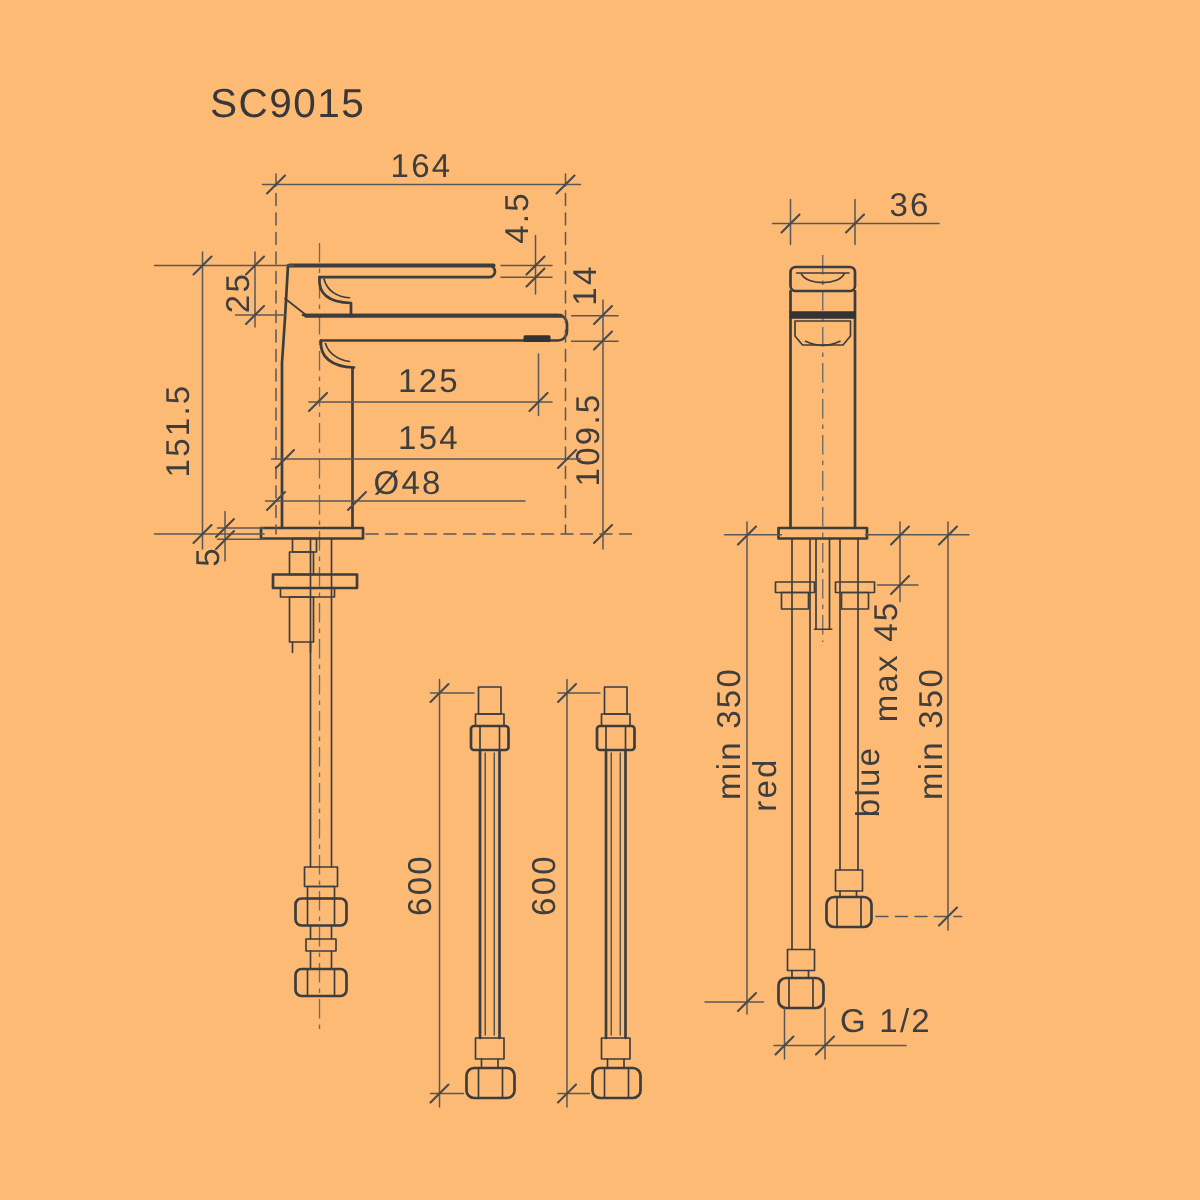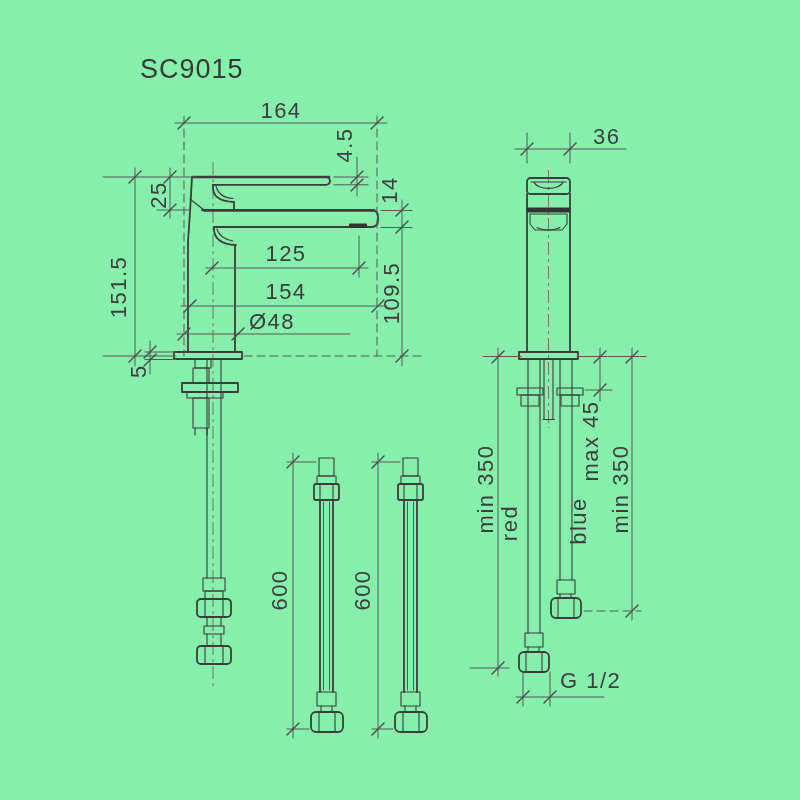--- a/index.html
+++ b/index.html
@@ -1,16 +1,16 @@
 <!DOCTYPE html>
 <html><head>
 <meta charset="utf-8">
 <style>
   html,body{margin:0;padding:0;background:#fff;}
-  .stage{width:800px;height:800px;background:#86efac;position:relative;overflow:hidden;}
+  .stage{width:800px;height:800px;background:#fdba74;position:relative;overflow:hidden;}
   svg{display:block;}
   
   .o{fill:none;stroke:#3d3d3d;stroke-width:1.8;stroke-linejoin:round;stroke-linecap:round;}
   .ob{stroke-width:2.7;}
   .ol{stroke-width:1.1;}
   
   .d{fill:none;stroke:#585858;stroke-width:1;stroke-linecap:round;}
   .tick{fill:none;stroke:#4a4a4a;stroke-width:1.4;stroke-linecap:round;}
   .dash{stroke-dasharray:8 5;}
   .cl{fill:none;stroke:#6b6b6b;stroke-width:0.9;stroke-dasharray:13 4 3 4;}

